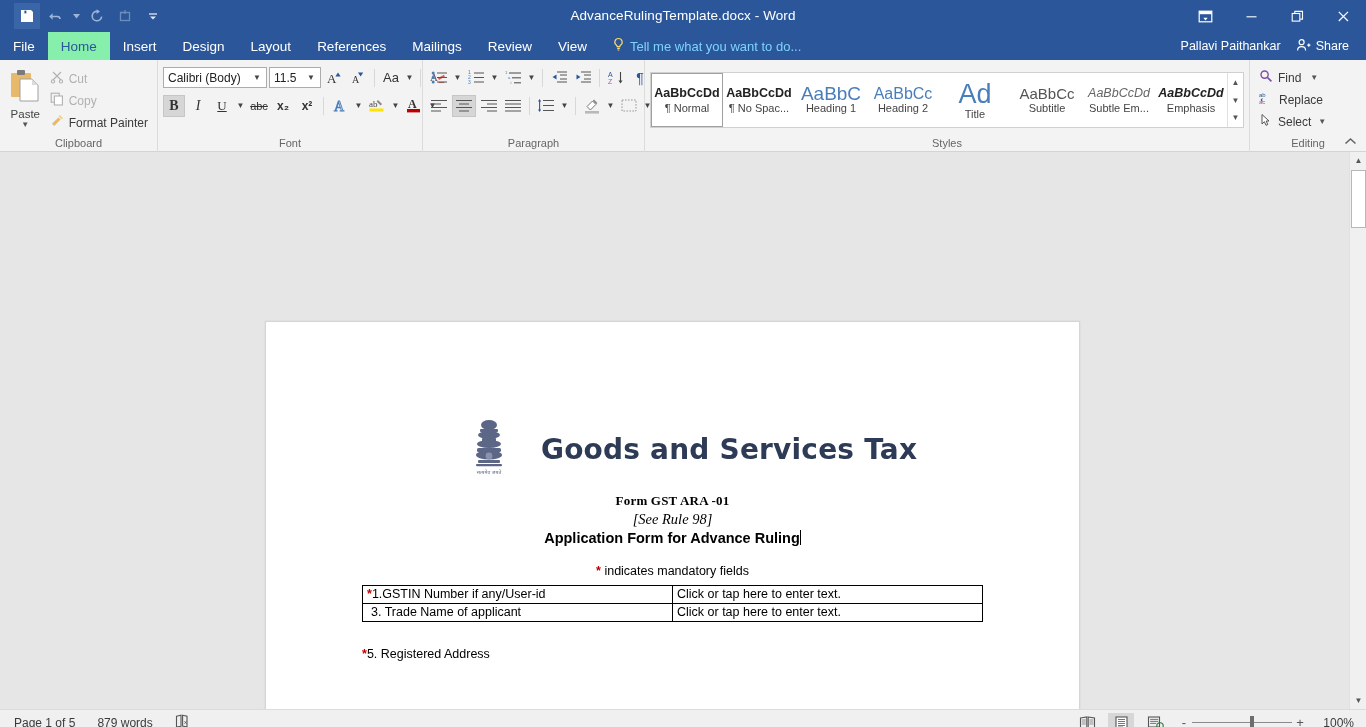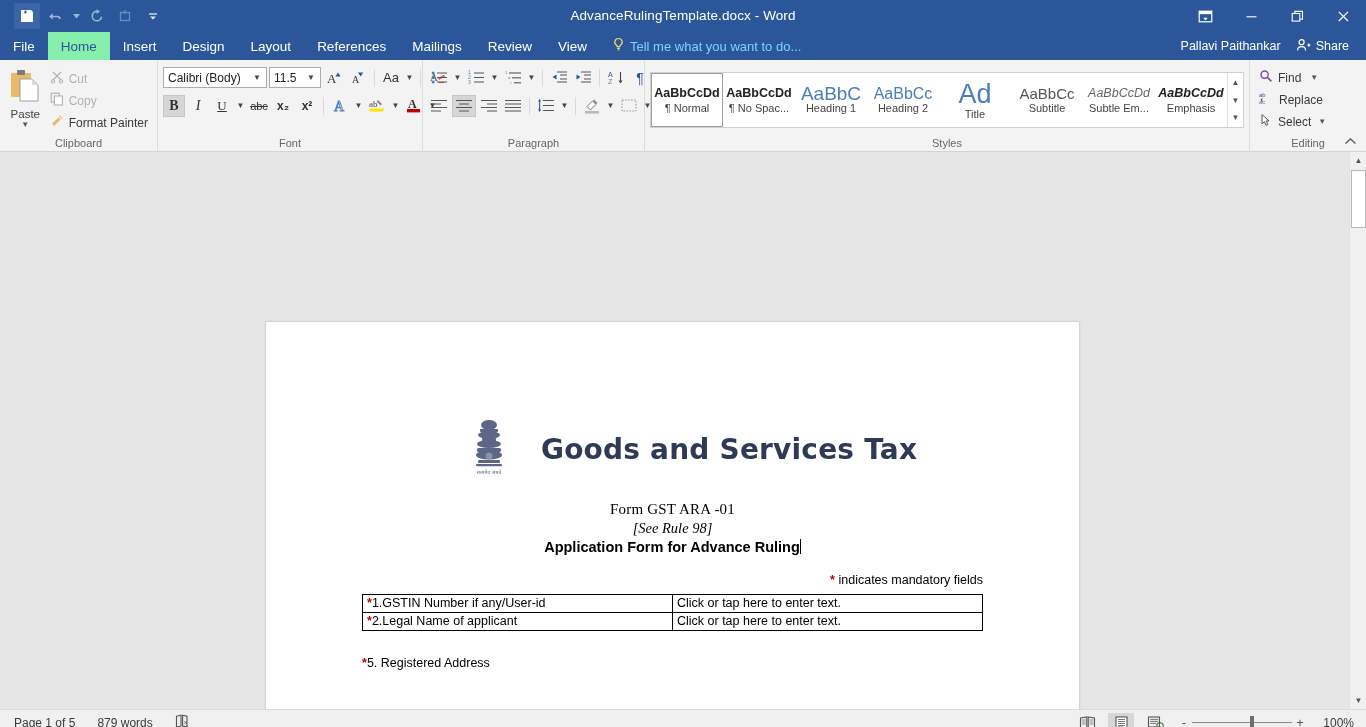--- a/index.html
+++ b/index.html
@@ -143,31 +143,31 @@
   }
   .page-inner{position:relative;padding:95px 96px 0 96px;}
 
   .hdr{display:flex;align-items:center;gap:30px;padding-left:105px;}
   .emblem{width:44px;height:64px;flex:0 0 44px;}
   .hdr-title{
     font-family:"DejaVu Sans", sans-serif;font-weight:bold;font-size:28px;color:#2e3b56;
     letter-spacing:.2px;
   }
   .ctr{text-align:center;font-family:"Liberation Serif", serif;}
-  .l1{font-weight:normal;font-size:15px;color:#000;margin-top:20px;letter-spacing:.2px;}
+  .l1{font-weight:bold;font-size:13px;color:#000;margin-top:12px;letter-spacing:.2px;}
   .l2{font-style:italic;font-size:14.5px;color:#000;margin-top:2px;}
   .l3{
     font-family:"Liberation Sans", sans-serif;font-weight:bold;font-size:14.5px;color:#000;
     margin-top:2px;position:relative;display:inline-block;
   }
   .caret-bar{
     display:inline-block;width:1px;height:15px;background:#000;vertical-align:-2px;margin-left:0px;
   }
   .mand{
-    text-align:right;font-size:12.5px;color:#000;margin-top:17px;padding-right:0px;
+    text-align:center;font-size:12.5px;color:#000;margin-top:17px;padding-right:0px;
   }
   .ast{color:#c00000;font-weight:bold;}
 
   table.form{border-collapse:collapse;width:100%;margin-top:7px;table-layout:fixed;}
   table.form td{
     border:1px solid #000;font-size:12.5px;color:#000;height:17.5px;padding:0 4px;
     line-height:17px;vertical-align:middle;
   }
   td.lbl{width:50%;}
   td.val{color:#8b8b8b;}
@@ -672,21 +672,21 @@
         <span>indicates mandatory fields</span>
       </div>
 
       <table class="form">
         <tbody>
             <tr>
           <td class="lbl"><span class="ast">*</span><span>1.GSTIN Number if any/User-id</span></td>
           <td class="val">Click or tap here to enter text.</td>
         </tr>
         <tr>
-          <td class="lbl"><span class="ast">*</span><span>2.Legal Name of applicant</span></td>
+          <td class="lbl indent"><span>3. Trade Name of applicant</span></td>
           <td class="val">Click or tap here to enter text.</td>
         </tr>
       </tbody>
         </table>
 
       <div class="sec-title">
         <span class="ast">*</span><span>5. Registered Address</span>
       </div>
 
     </div>

